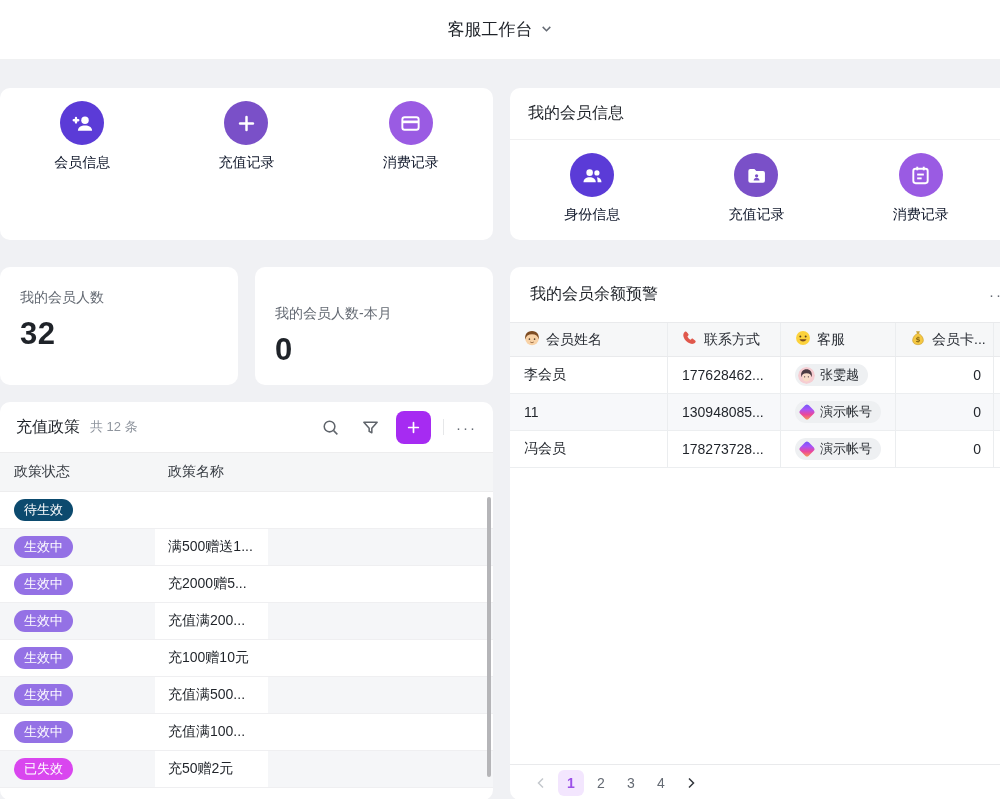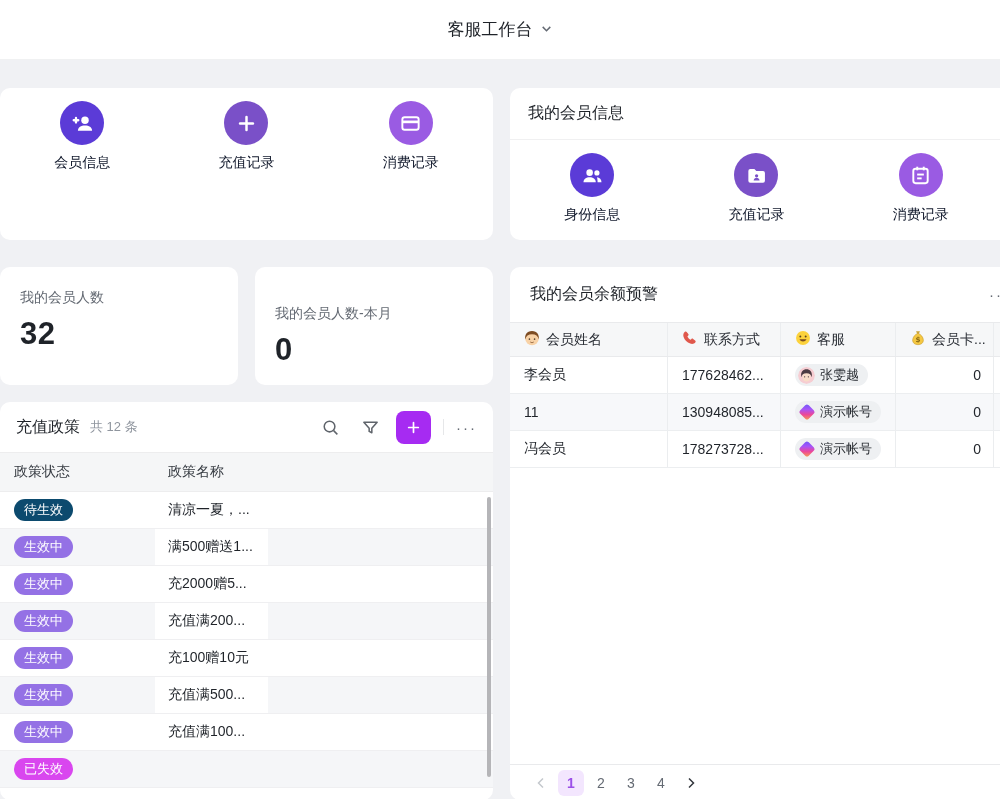--- a/index.html
+++ b/index.html
@@ -337,21 +337,20 @@
   </div>
   <div class="pol-head">
     <span class="h0">政策状态</span>
     <span class="h1">政策名称</span>
   </div>
   <div id="pol-rows">
       <div class="pol-row">
         <span class="pol-status-cell">
           <span class="status-badge" style="background: #0c4a6e;">待生效</span>
         </span>
-        <span class="pol-name-cell">清凉一夏，...</span>
         <span class="pol-fill"></span>
       </div>
       <div class="pol-row alt">
         <span class="pol-status-cell">
           <span class="status-badge" style="background: rgb(148, 113, 229);">生效中</span>
         </span>
         <span class="pol-name-cell">满500赠送1...</span>
         <span class="pol-fill"></span>
       </div>
       <div class="pol-row">
@@ -386,17 +385,18 @@
         <span class="pol-status-cell">
           <span class="status-badge" style="background: rgb(148, 113, 229);">生效中</span>
         </span>
         <span class="pol-name-cell">充值满100...</span>
         <span class="pol-fill"></span>
       </div>
       <div class="pol-row alt">
         <span class="pol-status-cell">
           <span class="status-badge" style="background: #d946ef;">已失效</span>
         </span>
+        <span class="pol-name-cell">充50赠2元</span>
         <span class="pol-fill"></span>
       </div>
     </div>
   <div class="v-scrollbar"></div>
 </div>
 
 </body></html>

